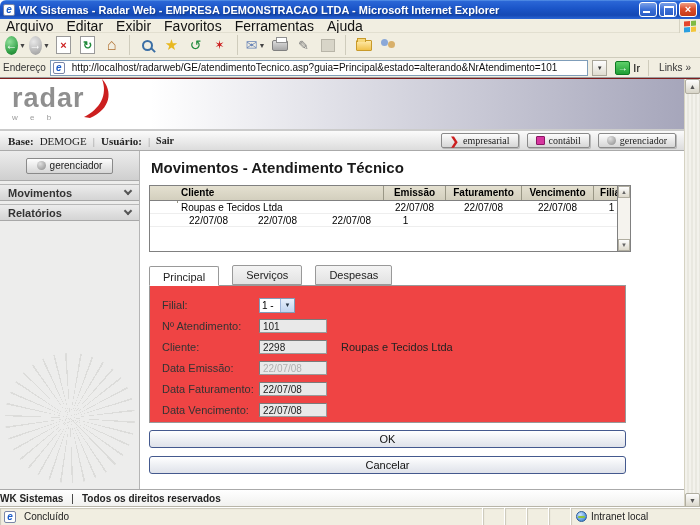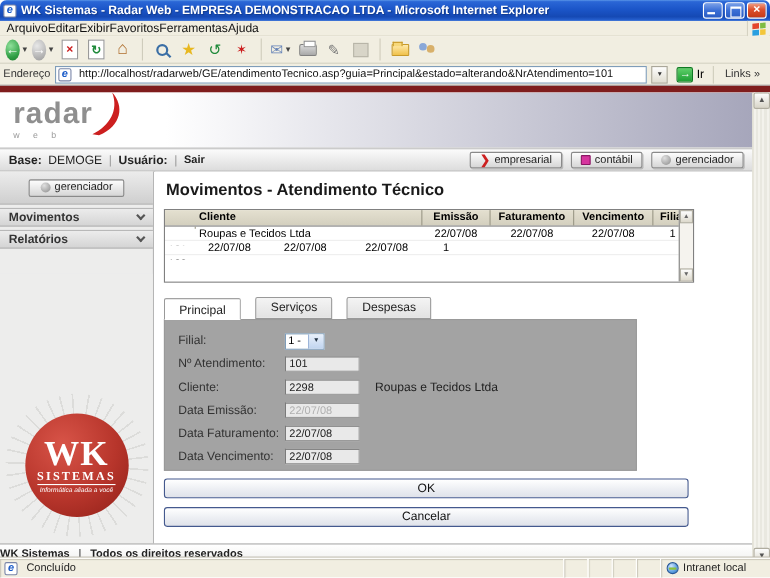--- a/index.html
+++ b/index.html
@@ -18,21 +18,21 @@
   .winbtn { width:18px; height:15px; margin-left:2px; border:1px solid #fff; border-radius:3px;
     background:linear-gradient(180deg,#7ba1e8,#3b6fd6 50%,#2a5cc4); position:relative; }
   .winbtn.close { background:linear-gradient(180deg,#f0a086,#dd4f2c 45%,#c33a18); color:#fff;
     font-size:11px; font-weight:bold; line-height:13px; text-align:center; }
   .winbtn.min::after { content:""; position:absolute; left:3px; bottom:3px; width:7px; height:2px; background:#fff; }
   .winbtn.restore::after { content:""; position:absolute; left:4px; top:3px; width:8px; height:7px; border:1px solid #fff; border-top-width:2px; }
 
   
   .menubar { position:absolute; left:0; top:19px; width:700px; height:14px; background:#f1eee1;
     border-bottom:1px solid #e2dfd0; display:flex; align-items:center; padding-left:6px; }
-  .menubar .mitem { font-size:11px; color:#111; cursor:default; }
+  .menubar .mitem { margin-right:13px; font-size:14px; color:#111; cursor:default; }
   .winflag { position:absolute; right:1px; top:0; width:20px; height:14px; background:#f1eee1;
     border-left:1px solid #d5d2c2; display:flex; align-items:center; justify-content:center; }
   .flaggrid { width:12px; height:11px; display:grid; grid-template-columns:1fr 1fr; grid-template-rows:1fr 1fr; gap:1px; transform:skewY(-5deg); }
   .flaggrid i:nth-child(1){background:#e4452c;} .flaggrid i:nth-child(2){background:#7fbb42;}
   .flaggrid i:nth-child(3){background:#2a9fe0;} .flaggrid i:nth-child(4){background:#f3c63a;}
 
   
   .toolbar { position:absolute; left:0; top:33px; width:700px; height:25px; background:#f1eee1;
     border-bottom:1px solid #cfccbc; display:flex; align-items:center; padding-left:5px; gap:3px; }
   .tsep { width:1px; height:20px; background:#cfccbc; margin:0 4px; }
@@ -59,41 +59,41 @@
     border-bottom:1px solid #9a9a9a; display:flex; align-items:center; padding:0 3px; gap:4px; }
   .addr-label { font-size:10px; color:#333; }
   .addr-input { flex:1; height:16px; background:#fff; border:1px solid #7f9db9; display:flex; align-items:center; padding:0 2px; gap:3px; overflow:hidden; }
   .addr-url { font-size:10px; color:#111; white-space:nowrap; }
   .addr-dd { width:15px; height:16px; background:linear-gradient(#fdfdfd,#e0ddd0); border:1px solid #aaa79a; font-size:6px; color:#333; display:flex; align-items:center; justify-content:center; }
   .go-btn { height:16px; display:flex; align-items:center; gap:3px; padding:0 4px; }
   .go-icon { width:15px; height:14px; background:linear-gradient(#5fd06a,#1f9e34); border:1px solid #0e7a22; border-radius:2px; color:#fff; font-size:10px; line-height:12px; text-align:center; }
   .links { display:flex; align-items:center; gap:3px; padding:0 6px 0 10px; border-left:1px solid #cfccbc; font-size:10px; color:#333; height:16px; }
 
   
-  .viewport { position:absolute; left:0; top:78px; width:700px; height:429px; background:#fff; border-top:6px solid #7f1d1d; }
+  .viewport { position:absolute; left:0; top:78px; width:700px; height:429px; background:#fff; border-top:1px solid #7f1d1d; }
   .vscroll { position:absolute; right:0; top:0; width:16px; height:429px; background:
     repeating-linear-gradient(90deg,#f3f2ec 0 2px,#e9e8e0 2px 4px); border-left:1px solid #d5d2c2; }
   .sc-arrow { position:absolute; left:0; width:15px; height:15px; background:linear-gradient(#fdfdfd,#d8d5c8);
     border:1px solid #b0ada0; border-radius:2px; font-size:7px; color:#555; display:flex; align-items:center; justify-content:center; }
   .sc-up { top:0; } .sc-down { bottom:0; }
   .page { position:absolute; left:0; top:0; width:684px; height:429px; overflow:hidden; }
 
   
   .brand-band { position:absolute; left:0; top:0; width:684px; height:52px;
     background:linear-gradient(90deg,#ffffff 0%,#ffffff 22%,#d9d9e2 55%,#a6a6bb 100%);
     border-bottom:2px solid #cbcbcb; }
   .radar-logo { position:absolute; left:12px; top:6px; }
   .radar-word { font-size:27px; font-weight:bold; color:#8f8f8f; letter-spacing:1px; line-height:27px; }
   .radar-swoosh { position:absolute; left:68px; top:-8px; }
   .radar-web { font-size:8px; color:#9a9a9a; letter-spacing:5px; margin-top:1px; }
 
   
   .session-bar { position:absolute; left:0; top:52px; width:684px; height:20px;
     background:linear-gradient(#fbfbfb,#dcdcdc); border-bottom:1px solid #aaa;
-    display:flex; align-items:center; padding:0 8px; }
+    display:flex; align-items:center; padding:0 8px;font-family:Liberation Serif, serif; }
   .sess-left { display:flex; align-items:center; gap:6px; flex:1; }
   .sess-b { font-weight:bold; font-size:11px; color:#222; }
   .sess-v { font-size:11px; color:#222; }
   .sess-sep { color:#999; }
   .sess-sair { font-size:10px; font-weight:bold; color:#222; cursor:pointer; }
   .modbtn { height:15px; display:flex; align-items:center; gap:4px; padding:0 8px; margin-left:8px;
     background:linear-gradient(#fdfdfd,#d6d6d6); border:1px solid #8a8a8a; border-radius:2px;
     font-size:10px; color:#222; box-shadow:1px 1px 0 #b8b8b8; }
   .ic-swoosh { color:#cc1f1f; font-weight:bold; font-size:11px; line-height:10px; }
   .ic-contabil { width:9px; height:9px; background:#d6359e; border:1px solid #8a1664; border-radius:1px; }
@@ -139,21 +139,21 @@
   .tscroll { position:absolute; right:0; top:0; width:13px; height:65px; background:#f5f3ee; border-left:1px solid #808080; }
   .tsc { position:absolute; left:0; width:12px; height:12px; background:linear-gradient(#fdfdfd,#ddd9cc);
     border:1px solid #b0ada0; font-size:6px; color:#666; display:flex; align-items:center; justify-content:center; }
   .tsc-up{top:0;} .tsc-down{bottom:0;}
 
   
   .tabs { margin:13px 0 0 8px; display:flex; position:relative; z-index:2;gap:10px; }
   .tab { padding:3px 13px 2px; font-size:11px; color:#222; background:linear-gradient(#f4f4f4,#e2e2e2);
     border:1px solid #999; border-right:none; cursor:pointer; margin-right:3px; border-radius:2px 2px 0 0; border-right:1px solid #999; }
   .tab.active { background:#fff; border-bottom:1px solid #fff; font-weight:normal; position:relative; top:1px; padding-top:4px; }
-  .tabpanel { margin-left:8px; width:430px; height:138px; border:1px solid #999; background:#a3a3a3; padding:12px 0 0 12px; position:relative; z-index:1; }
+  .tabpanel { margin-left:8px; width:477px; height:138px; border:1px solid #999; background:#ef4444; padding:12px 0 0 12px; position:relative; z-index:1; }
   .frow { display:flex; align-items:center; height:14px; margin-bottom:7px; }
   .flabel { width:97px; font-size:11px; color:#333; }
   .finput { width:68px; height:14px; font-size:10px; font-family:"Liberation Sans",sans-serif; color:#222;
     background:#e9e9e9; border:1px solid #9a9a9a; border-top-color:#7a7a7a; border-left-color:#7a7a7a; padding:0 3px; }
   .finput.dis { color:#b0b0b0; }
   .fsel { display:flex; height:15px; border:1px solid #7f9db9; background:#fff; align-items:stretch; }
   .fsel-val { width:20px; font-size:10px; padding:1px 2px 0; }
   .fsel-btn { width:14px; background:linear-gradient(#e8f0fb,#c0d4ef); border-left:1px solid #9db5d9;
     font-size:6px; color:#234; display:flex; align-items:center; justify-content:center; }
   .fname { margin-left:14px; font-size:11px; color:#222; }
@@ -167,21 +167,21 @@
     border-top:1px solid #aaa; border-bottom:1px solid #888; display:flex; align-items:center; gap:8px; }
   .pfooter span { font-size:10px; font-weight:bold; color:#222; }
   .fsep { color:#999; font-weight:normal !important; }
 
   
   .statusbar { position:absolute; left:0; top:507px; width:700px; height:18px; background:#f1eee1;
     border-top:1px solid #fff; box-shadow:0 -1px 0 #b8b5a8; display:flex; align-items:stretch; }
   .st-left { flex:1; display:flex; align-items:center; gap:4px; padding:0 4px; box-shadow:inset 1px 1px 1px #cac7ba; }
   .st-text { font-size:10px; color:#222; }
   .st-cell { width:22px; box-shadow:inset 1px 1px 1px #cac7ba; border-left:1px solid #fff; }
-  .st-right { width:100px; display:flex; align-items:center; gap:4px; padding:0 5px; box-shadow:inset 1px 1px 1px #cac7ba; border-left:1px solid #fff; }
+  .st-right { width:130px; display:flex; align-items:center; gap:4px; padding:0 5px; box-shadow:inset 1px 1px 1px #cac7ba; border-left:1px solid #fff; }
   .globe { width:11px; height:11px; border-radius:50%; background:radial-gradient(circle at 35% 30%,#cfe6ff,#5f9fe0 60%,#2a6db8); border:1px solid #2a5a98; position:relative; }
   .globe::after { content:""; position:absolute; left:1px; top:4px; width:7px; height:2px; background:#8ec23a; border-radius:1px; }
 </style>
 </head>
 <body>
 
 <div id="window">
 
   <div class="titlebar">
     <span class="ie-page-icon">e</span>
@@ -331,25 +331,20 @@
             <span>Movimentos</span>
             <span class="chev"></span>
           </div>
           <div class="sb-item">
             <span>Relatórios</span>
             <span class="chev"></span>
           </div>
           <div class="sb-panel">
             <div class="wk-wrap">
               <div class="wk-burst"></div>
-              <div class="wk-ball">
-                <span class="wk-main">WK</span>
-                <span class="wk-sub">SISTEMAS</span>
-                <span class="wk-tag">Informática aliada a você</span>
-              </div>
             </div>
           </div>
         </div>
 
         <div class="main">
           <div class="page-title">Movimentos - Atendimento Técnico</div>
 
           <div class="dtable">
             <div class="trow thead">
               <span class="tc c-no">Nº</span>

